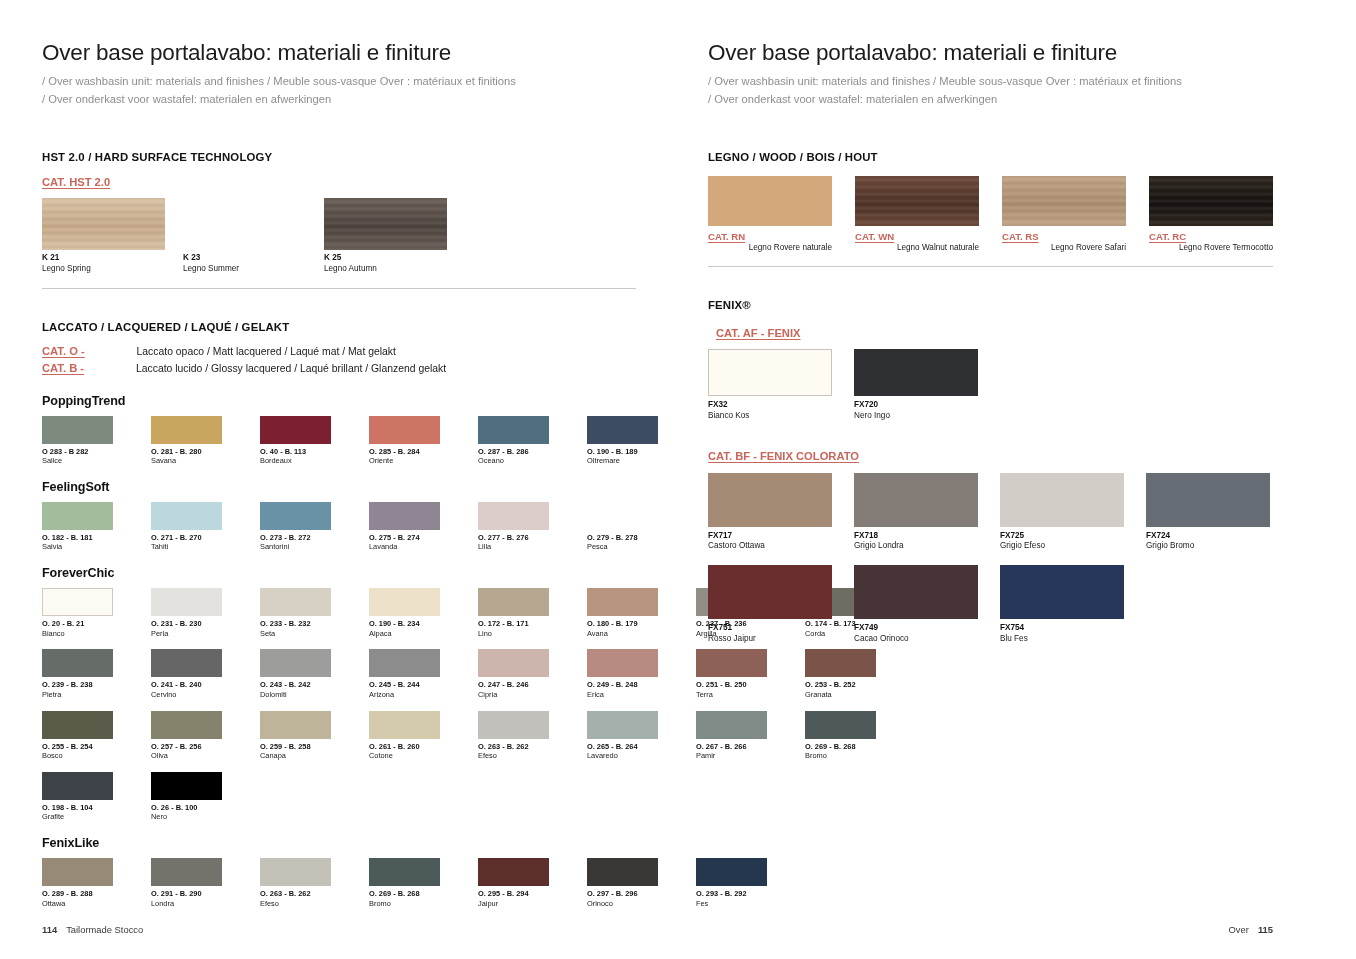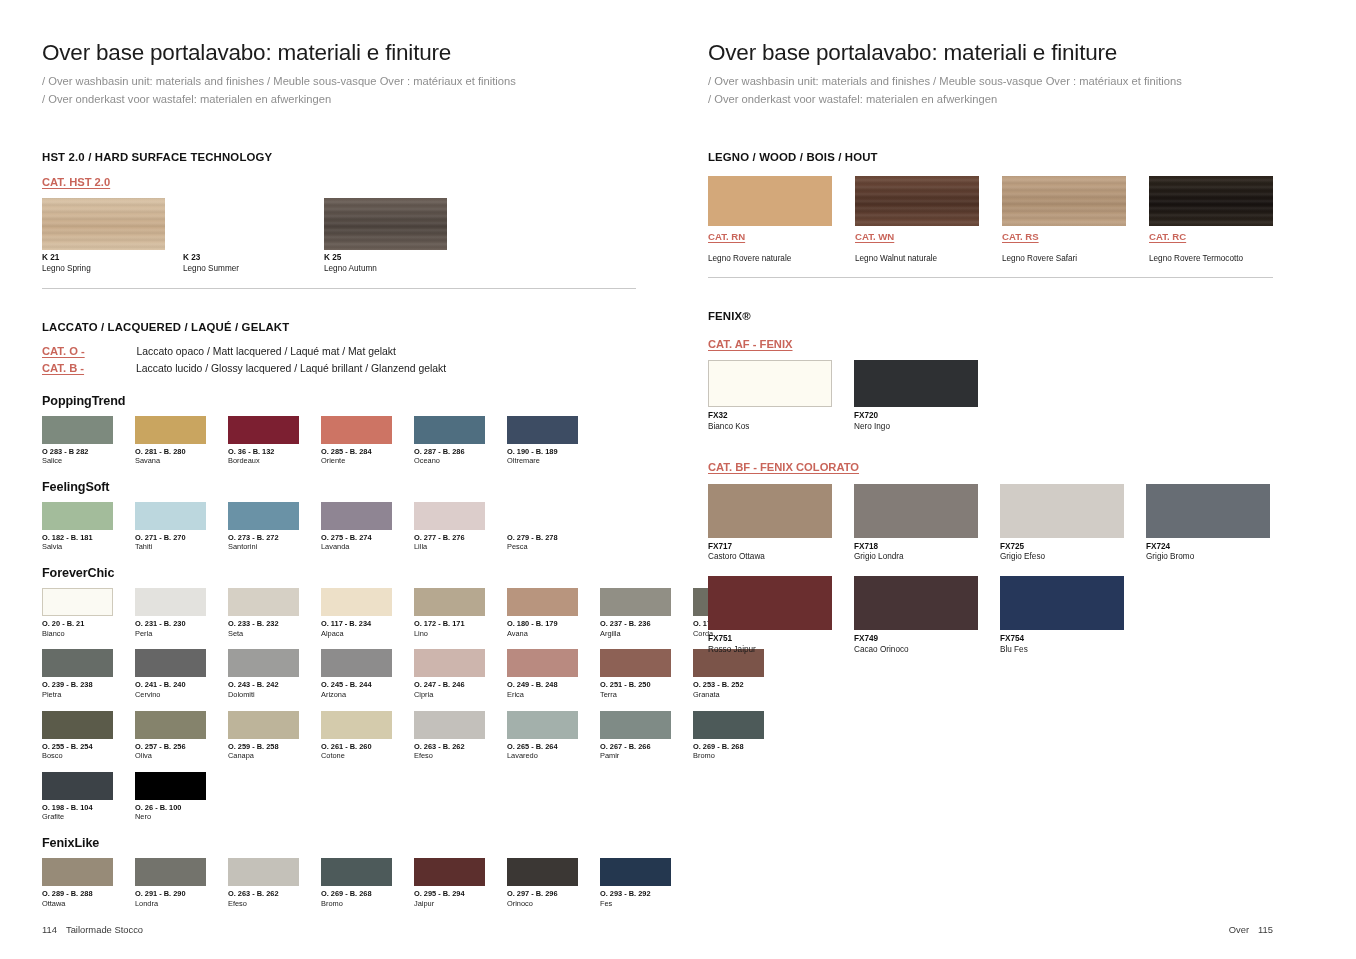--- a/index.html
+++ b/index.html
@@ -42,52 +42,52 @@
 
   
   .wood-grid { display: flex; gap: 18px; }
   .wood-item { width: 123px; }
   .wood-chip {
     width: 123px; height: 52px; position: relative; overflow: hidden;
   }
   .chip-code { font-size: 8.2px; font-weight: bold; color: #111; margin-top: 3px; line-height: 1.25; }
   .chip-name { font-size: 8.2px; font-weight: 400; color: #1a1a1a; line-height: 1.25; }
 
-  .lacq-grid { display: flex; gap: 22px; }
+  .lacq-grid { display: flex; gap: 38px; }
   .lacq-item { width: 71px; }
   .lacq-chip { width: 71px; height: 28px; }
   .lacq-code { font-size: 7.4px; font-weight: bold; color: #111; margin-top: 3px; line-height: 1.3; white-space: nowrap; }
   .lacq-name { font-size: 7.4px; font-weight: 400; color: #1a1a1a; line-height: 1.3; }
 
   
   .rwood-grid { display: flex; gap: 23px; }
   .rwood-item { width: 124px; }
   .rwood-chip { width: 124px; height: 50px; position: relative; overflow: hidden; }
   .rwood-cat {
     font-size: 9.6px; font-weight: bold; color: #c9655a;
     text-decoration: underline; text-underline-offset: 2px;
     margin-top: 5px; display: block;
   }
-  .rwood-name { font-size: 8.2px; color: #1a1a1a; margin-top: 12px; }
+  .rwood-name { font-size: 8.2px; color: #1a1a1a; margin-top: 1px; text-align: right; }
 
   
   .fenix-grid { display: flex; gap: 22px; align-items: center; }
   .fenix-item { width: 124px; }
   .fenix-chip-sm { width: 124px; height: 47px; }
   .fenix-chip-lg { width: 124px; height: 54px; }
   .fx-code { font-size: 8.2px; font-weight: bold; color: #111; margin-top: 4px; line-height: 1.25; }
   .fx-name { font-size: 8.2px; color: #1a1a1a; line-height: 1.25; }
 
   
   .footer {
     position: absolute; bottom: 24px; font-size: 9.4px; color: #3a3a3a;
   }
   .footer-left { left: 42px; }
   .footer-right { right: 42px; }
-  .footer .num { font-weight: 400; text-align: center; }
+  .footer .num { font-weight: 700; text-align: center; }
   .footer .sep { display: inline-block; width: 9px; }
 </style>
 </head>
 <body>
 
 <div class="spread">
 
   <div class="page page-left">
 
     <div>
@@ -139,21 +139,21 @@
                 <div class="lacq-code">O 283 - B 282</div>
                 <div class="lacq-name">Salice</div>
               </div>
               <div class="lacq-item">
                 <div class="lacq-chip" style="background:#c9a560;"></div>
                 <div class="lacq-code">O. 281 - B. 280</div>
                 <div class="lacq-name">Savana</div>
               </div>
               <div class="lacq-item">
                 <div class="lacq-chip" style="background:#7c1f31;"></div>
-                <div class="lacq-code">O. 36 - B. 132</div>
+                <div class="lacq-code">O. 40 - B. 113</div>
                 <div class="lacq-name">Bordeaux</div>
               </div>
               <div class="lacq-item">
                 <div class="lacq-chip" style="background:#cd7464;"></div>
                 <div class="lacq-code">O. 285 - B. 284</div>
                 <div class="lacq-name">Oriente</div>
               </div>
               <div class="lacq-item">
                 <div class="lacq-chip" style="background:#4f6e80;"></div>
                 <div class="lacq-code">O. 287 - B. 286</div>
@@ -214,21 +214,21 @@
                 <div class="lacq-code">O. 231 - B. 230</div>
                 <div class="lacq-name">Perla</div>
               </div>
               <div class="lacq-item">
                 <div class="lacq-chip" style="background:#d6d0c5;"></div>
                 <div class="lacq-code">O. 233 - B. 232</div>
                 <div class="lacq-name">Seta</div>
               </div>
               <div class="lacq-item">
                 <div class="lacq-chip" style="background:#ede0c8;"></div>
-                <div class="lacq-code">O. 117 - B. 234</div>
+                <div class="lacq-code">O. 190 - B. 234</div>
                 <div class="lacq-name">Alpaca</div>
               </div>
               <div class="lacq-item">
                 <div class="lacq-chip" style="background:#b6a890;"></div>
                 <div class="lacq-code">O. 172 - B. 171</div>
                 <div class="lacq-name">Lino</div>
               </div>
               <div class="lacq-item">
                 <div class="lacq-chip" style="background:#b8957e;"></div>
                 <div class="lacq-code">O. 180 - B. 179</div>
@@ -421,21 +421,21 @@
             <span class="rwood-cat">CAT. RC</span>
             <div class="rwood-name">Legno Rovere Termocotto</div>
           </div>
         </div>
     </div>
 
     <div class="rule" style="margin-top:14px;"></div>
 
     <div style="margin-top:15px;">
       <div class="section-head">FENIX®</div>
-      <div style="margin-top:12px;">
+      <div style="margin-top:12px;margin-left:8px;">
         <span class="cat-label">CAT. AF - FENIX</span>
       </div>
       <div class="fenix-grid" style="margin-top:8px;" id="fenix-af">
           <div class="fenix-item">
             <div class="fenix-chip-sm" style="background:#fdfbf2;border:1px solid #c8c4bb;"></div>
             <div class="fx-code">FX32</div>
             <div class="fx-name">Bianco Kos</div>
           </div>
           <div class="fenix-item">
             <div class="fenix-chip-sm" style="background:#2e3033;"></div>

